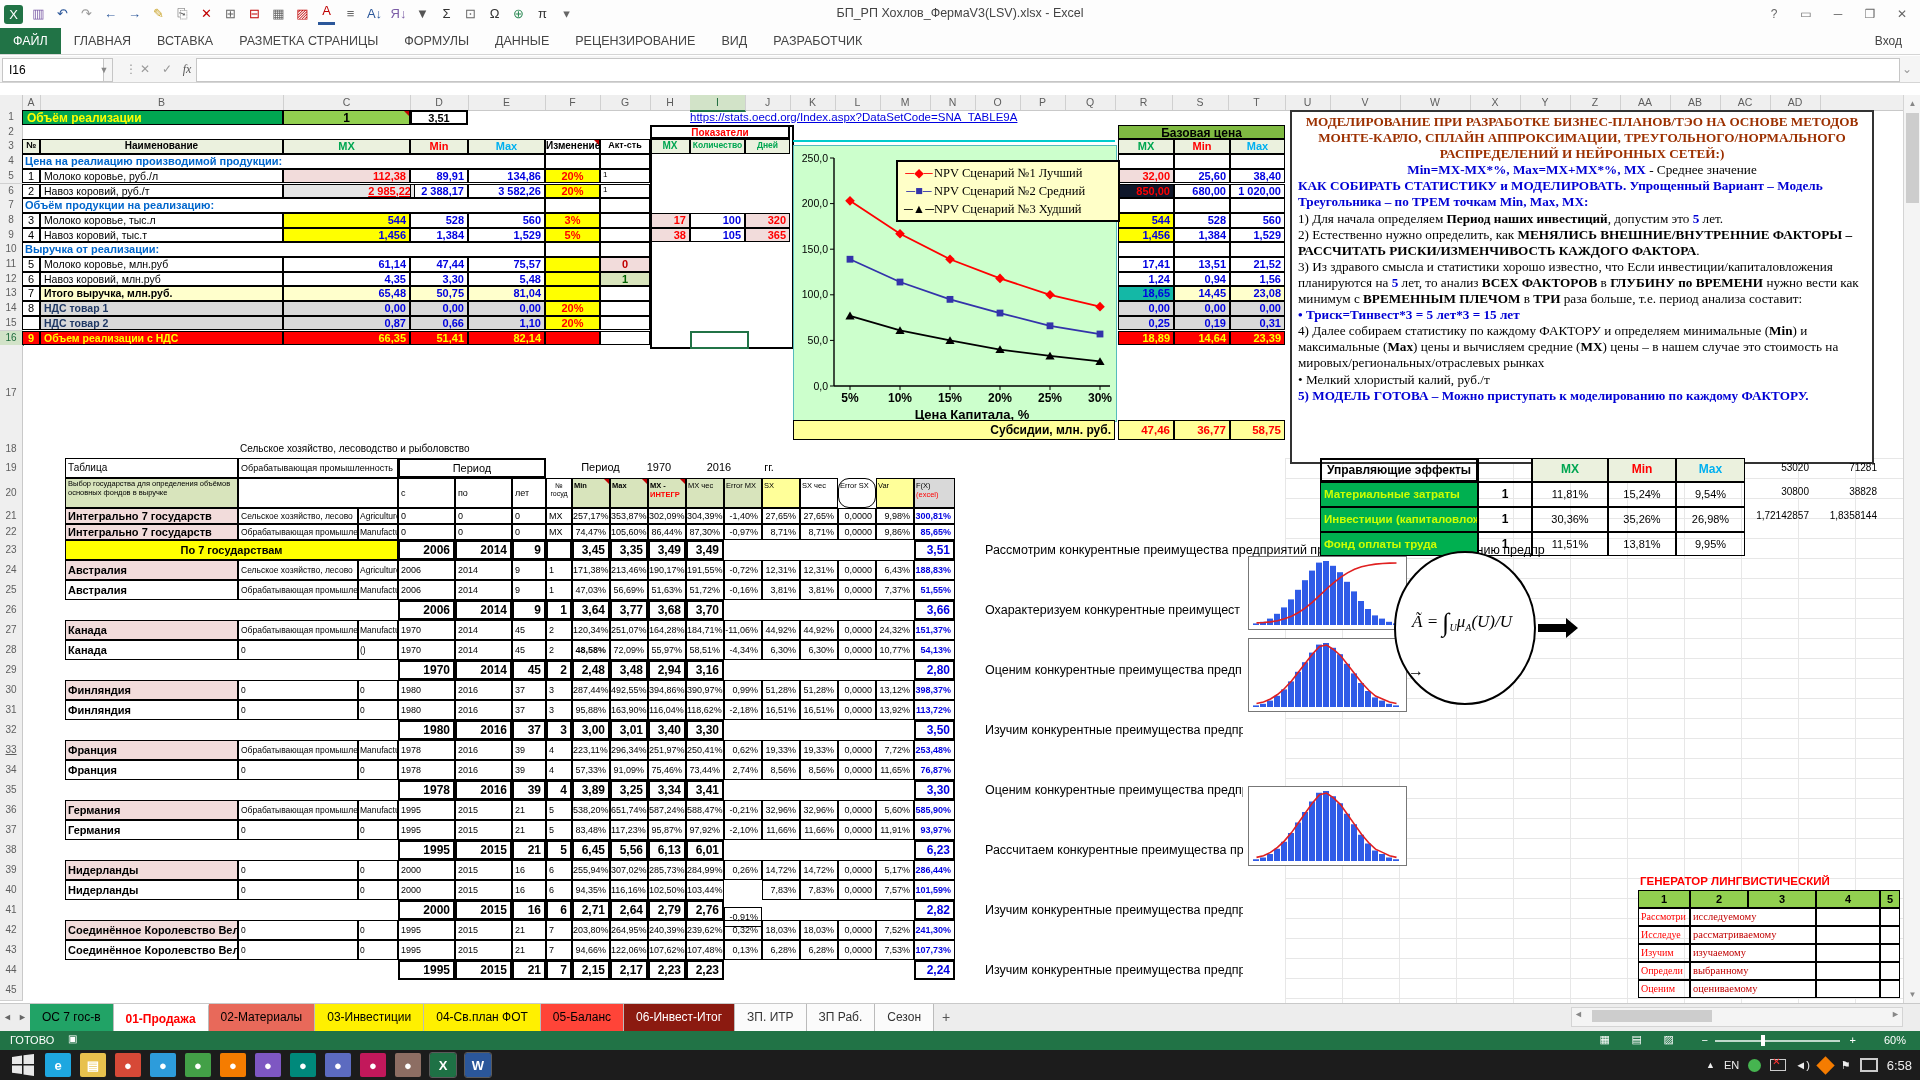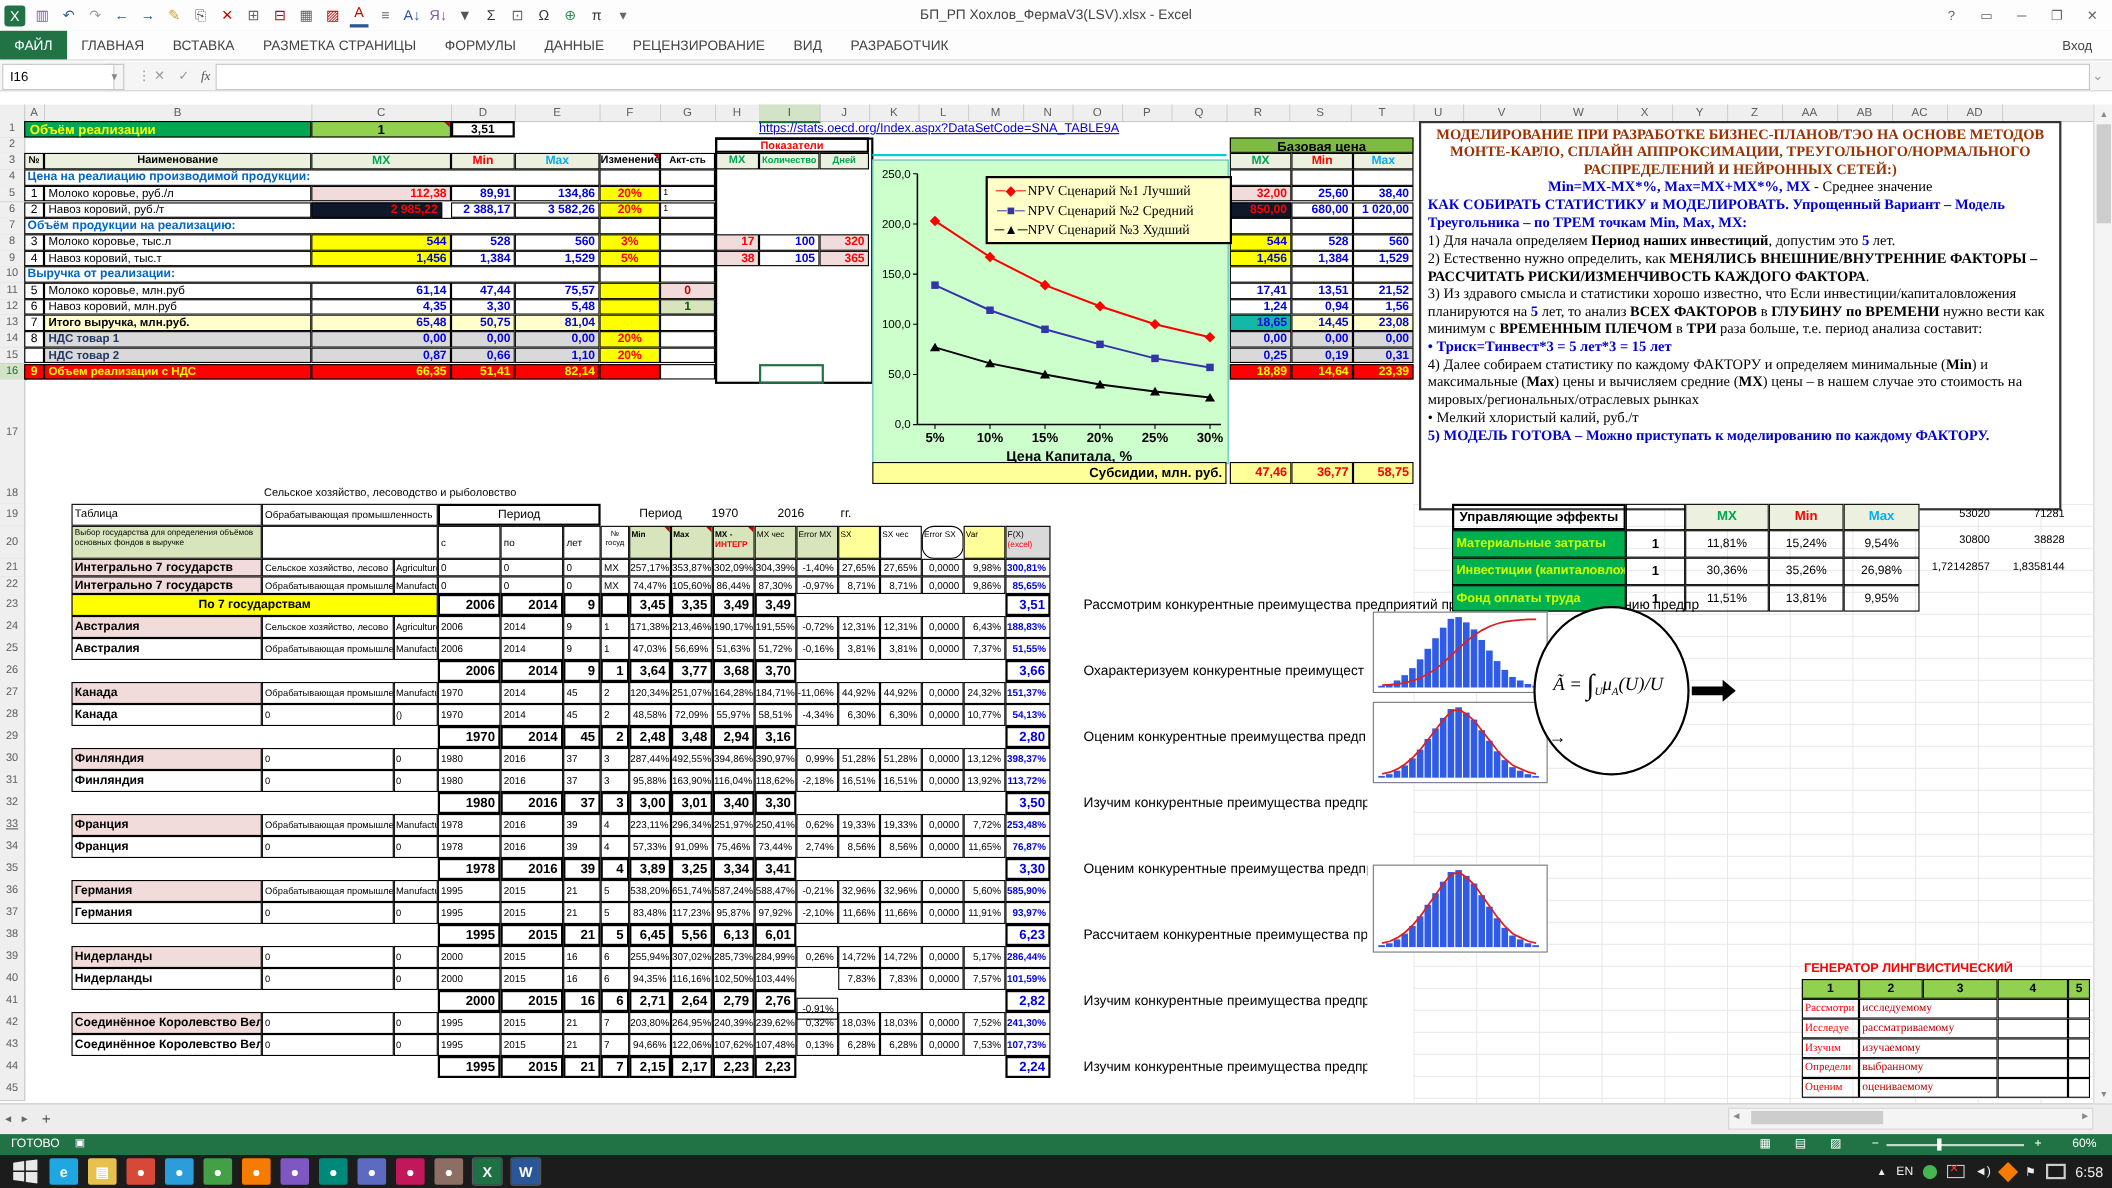--- a/index.html
+++ b/index.html
@@ -228,21 +228,21 @@
       <div class="c bd" style="left: 600px; top: 154.1px; width: 50px; height: 14.7px;"></div>
       <div class="c bd ctr" style="left: 22px; top: 168.8px; width: 18px; height: 14.7px;">1</div>
       <div class="c bd" style="left: 40px; top: 168.8px; width: 243px; height: 14.7px; padding-left: 3px; font-size: 10.5px;">Молоко коровье, руб./л</div>
       <div class="c bd b rgt" style="left: 283px; top: 168.8px; width: 127px; height: 14.7px; background: rgb(242, 220, 219); color: rgb(255, 0, 0);">112,38</div>
       <div class="c bd b rgt" style="left: 410px; top: 168.8px; width: 58px; height: 14.7px; color: rgb(0, 0, 224);">89,91</div>
       <div class="c bd b rgt" style="left: 468px; top: 168.8px; width: 77px; height: 14.7px; color: rgb(0, 0, 224);">134,86</div>
       <div class="c bd b ctr" style="left: 545px; top: 168.8px; width: 55px; height: 14.7px; background: rgb(255, 255, 0); color: rgb(255, 0, 0);">20%</div>
       <div class="c bd" style="left: 600px; top: 168.8px; width: 50px; height: 14.7px; font-size: 8px; padding-left: 2px;">1</div>
       <div class="c bd ctr" style="left: 22px; top: 183.5px; width: 18px; height: 14.7px;">2</div>
       <div class="c bd" style="left: 40px; top: 183.5px; width: 243px; height: 14.7px; padding-left: 3px; font-size: 10.5px;">Навоз коровий, руб./т</div>
-      <div class="c bd b rgt" style="left: 283px; top: 183.5px; width: 119px; height: 14.7px; background: #0f172a; color: rgb(255, 0, 0);">2 985,22</div>
+      <div class="c bd b rgt" style="left: 283px; top: 183.5px; width: 132px; height: 14.7px; background: #e5e5e5; color: rgb(255, 0, 0); text-decoration: underline;">2 985,22</div>
       <div class="c bd b rgt" style="left: 410px; top: 183.5px; width: 58px; height: 14.7px; color: rgb(0, 0, 224);">2 388,17</div>
       <div class="c bd b rgt" style="left: 468px; top: 183.5px; width: 77px; height: 14.7px; color: rgb(0, 0, 224);">3 582,26</div>
       <div class="c bd b ctr" style="left: 545px; top: 183.5px; width: 55px; height: 14.7px; background: rgb(255, 255, 0); color: rgb(255, 0, 0);">20%</div>
       <div class="c bd" style="left: 600px; top: 183.5px; width: 50px; height: 14.7px; font-size: 8px; padding-left: 2px;">1</div>
       <div class="c bd sectxt" style="left: 22px; top: 198.2px; width: 523px; height: 14.7px; padding-left: 2px; font-size: 11px;">Объём продукции на реализацию:</div>
       <div class="c bd" style="left: 545px; top: 198.2px; width: 55px; height: 14.7px;"></div>
       <div class="c bd" style="left: 600px; top: 198.2px; width: 50px; height: 14.7px;"></div>
       <div class="c bd ctr" style="left: 22px; top: 212.9px; width: 18px; height: 14.7px;">3</div>
       <div class="c bd" style="left: 40px; top: 212.9px; width: 243px; height: 14.7px; padding-left: 3px; font-size: 10.5px;">Молоко коровье, тыс.л</div>
       <div class="c bd b rgt" style="left: 283px; top: 212.9px; width: 127px; height: 14.7px; background: rgb(255, 255, 0); color: rgb(0, 0, 224);">544</div>
@@ -540,21 +540,21 @@
       <div class="c bd rgt" style="left: 838px; top: 620px; width: 38px; height: 20px; font-size: 9px; line-height: 18px;">0,0000</div>
       <div class="c bd rgt" style="left: 876px; top: 620px; width: 38px; height: 20px; font-size: 9px; line-height: 18px;">24,32%</div>
       <div class="c bd rgt" style="left: 914px; top: 620px; width: 41px; height: 20px; font-size: 9px; line-height: 18px; color: rgb(0, 0, 224); font-weight: bold;">151,37%</div>
       <div class="c bd b" style="left: 65px; top: 640px; width: 173px; height: 20px; background: rgb(255, 255, 255); font-size: 11px; padding-left: 2px; line-height: 18px;">Канада</div>
       <div class="c bd" style="left: 238px; top: 640px; width: 120px; height: 20px; font-size: 8.5px; padding-left: 2px; line-height: 18px;">0</div>
       <div class="c bd" style="left: 358px; top: 640px; width: 40px; height: 20px; font-size: 8.5px; padding-left: 1px; line-height: 18px;">()</div>
       <div class="c bd" style="left: 398px; top: 640px; width: 57px; height: 20px; font-size: 9px; padding-left: 2px; line-height: 18px;">1970</div>
       <div class="c bd" style="left: 455px; top: 640px; width: 57px; height: 20px; font-size: 9px; padding-left: 2px; line-height: 18px;">2014</div>
       <div class="c bd" style="left: 512px; top: 640px; width: 34px; height: 20px; font-size: 9px; padding-left: 2px; line-height: 18px;">45</div>
       <div class="c bd" style="left: 546px; top: 640px; width: 26px; height: 20px; font-size: 9px; padding-left: 2px; line-height: 18px;">2</div>
-      <div class="c bd rgt" style="left: 572px; top: 640px; width: 38px; height: 20px; font-size: 9px; line-height: 18px;">48,58%</div>
+      <div class="c bd rgt" style="left: 572px; top: 640px; width: 38px; height: 20px; font-size: 9px; line-height: 18px; font-weight: bold;">48,58%</div>
       <div class="c bd rgt" style="left: 610px; top: 640px; width: 38px; height: 20px; font-size: 9px; line-height: 18px;">72,09%</div>
       <div class="c bd rgt" style="left: 648px; top: 640px; width: 38px; height: 20px; font-size: 9px; line-height: 18px;">55,97%</div>
       <div class="c bd rgt" style="left: 686px; top: 640px; width: 38px; height: 20px; font-size: 9px; line-height: 18px;">58,51%</div>
       <div class="c bd rgt" style="left: 724px; top: 640px; width: 38px; height: 20px; font-size: 9px; line-height: 18px;">-4,34%</div>
       <div class="c bd rgt" style="left: 762px; top: 640px; width: 38px; height: 20px; font-size: 9px; line-height: 18px;">6,30%</div>
       <div class="c bd rgt" style="left: 800px; top: 640px; width: 38px; height: 20px; font-size: 9px; line-height: 18px;">6,30%</div>
       <div class="c bd rgt" style="left: 838px; top: 640px; width: 38px; height: 20px; font-size: 9px; line-height: 18px;">0,0000</div>
       <div class="c bd rgt" style="left: 876px; top: 640px; width: 38px; height: 20px; font-size: 9px; line-height: 18px;">10,77%</div>
       <div class="c bd rgt" style="left: 914px; top: 640px; width: 41px; height: 20px; font-size: 9px; line-height: 18px; color: rgb(0, 0, 224); font-weight: bold;">54,13%</div>
       <div class="c bd2 b rgt" style="left: 398px; top: 660px; width: 57px; height: 20px; font-size: 12px; line-height: 16px;">1970</div>
@@ -918,20 +918,32 @@
       <div class="c bd" style="left: 1638px; top: 980px; width: 52px; height: 18px; color: rgb(255, 0, 0); font-size: 10px; font-family: &quot;Liberation Serif&quot;, serif; line-height: 16px; padding-left: 2px; z-index: 2;">Оценим</div>
       <div class="c bd" style="left: 1690px; top: 980px; width: 126px; height: 18px; color: rgb(192, 0, 0); font-size: 10.5px; font-family: &quot;Liberation Serif&quot;, serif; line-height: 16px; padding-left: 2px; background: rgb(255, 255, 255); z-index: 2;">оцениваемому</div>
       <div class="c bd" style="left: 1816px; top: 980px; width: 64px; height: 18px; background: rgb(255, 255, 255); z-index: 2;"></div>
       <div class="c bd" style="left: 1880px; top: 980px; width: 20px; height: 18px; background: rgb(255, 255, 255); z-index: 2;"></div>
       <div style="position: absolute; left: 690px; top: 330.5px; width: 55px; height: 14.7px; border: 2px solid rgb(33, 115, 70); z-index: 8; background: transparent;"></div>
     </div>
 
   <div id="tabsrow">
     <span class="tnav">◄</span>
     <span class="tnav">►</span>
+    <span id="stabs" style="display:flex">
+        <span class="stab" style="background: rgb(33, 163, 102); color: rgb(0, 0, 0);">ОС 7 гос-в</span>
+        <span class="stab active" style="background: rgb(255, 255, 255); color: rgb(255, 0, 0); font-weight: bold;">01-Продажа</span>
+        <span class="stab" style="background: rgb(232, 105, 90); color: rgb(0, 0, 0);">02-Материалы</span>
+        <span class="stab" style="background: rgb(255, 240, 0); color: rgb(0, 0, 0);">03-Инвестиции</span>
+        <span class="stab" style="background: rgb(255, 240, 0); color: rgb(0, 0, 0);">04-Св.план ФОТ</span>
+        <span class="stab" style="background: rgb(255, 68, 56); color: rgb(0, 0, 0);">05-Баланс</span>
+        <span class="stab" style="background: rgb(139, 26, 16); color: rgb(255, 255, 255);">06-Инвест-Итог</span>
+        <span class="stab" style="background: rgb(251, 251, 251); color: rgb(51, 51, 51);">ЗП. ИТР</span>
+        <span class="stab" style="background: rgb(251, 251, 251); color: rgb(51, 51, 51);">ЗП Раб.</span>
+        <span class="stab" style="background: rgb(251, 251, 251); color: rgb(51, 51, 51);">Сезон</span>
+      </span>
     <span id="addsheet">+</span>
   </div>
   <div id="hscroll">
     <span style="position:absolute;left:2px;top:1px;color:#888;font-size:9px">◄</span>
     <span style="position:absolute;right:2px;top:1px;color:#888;font-size:9px">►</span>
     <span style="position:absolute;left:20px;top:2px;width:120px;height:12px;background:#CDCDCD"></span>
   </div>
 
   <div id="statusbar">
     <span style="position:absolute;left:10px;top:3px">ГОТОВО</span>

